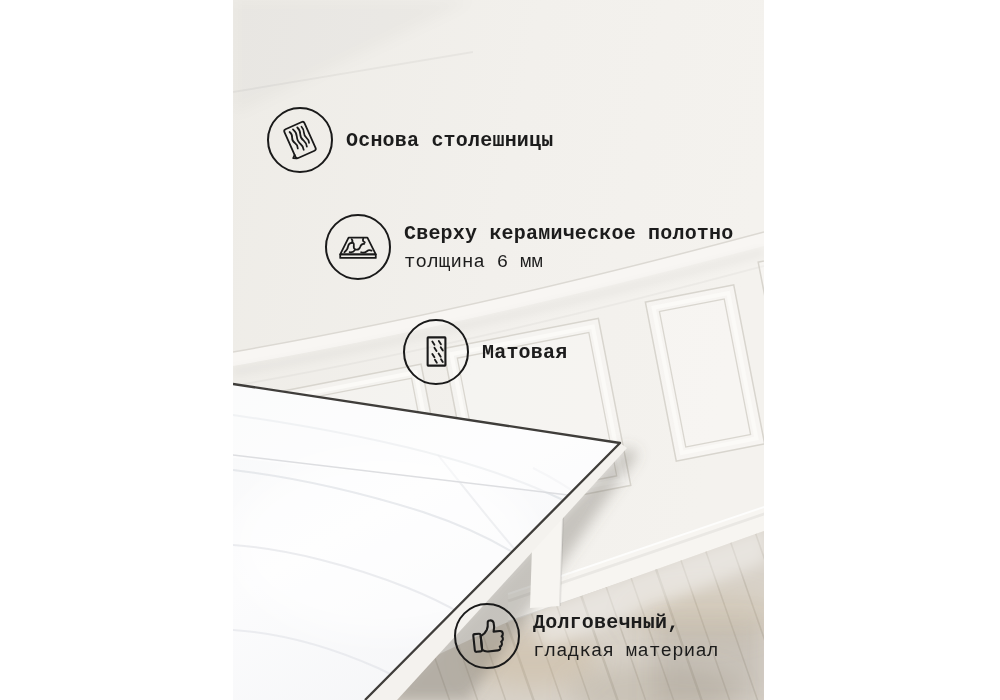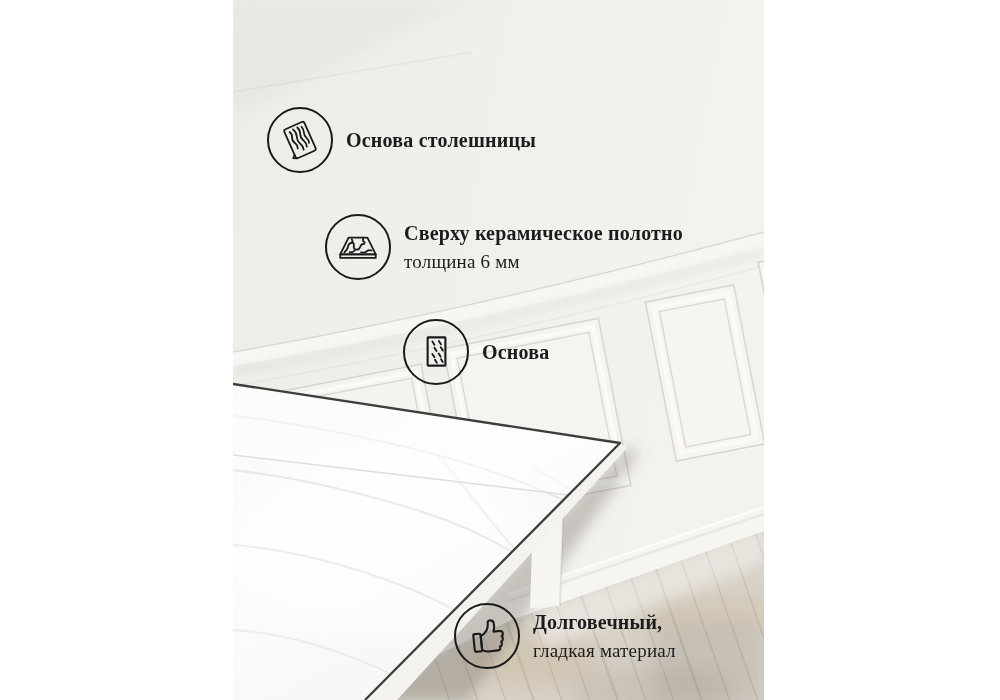--- a/index.html
+++ b/index.html
@@ -1,18 +1,18 @@
 <!DOCTYPE html>
 <html><head>
 <meta charset="utf-8">
 <style>
   html,body{margin:0;padding:0;background:#ffffff;}
   .stage{
     position:relative;width:980px;height:700px;background:#ffffff;
-    overflow:hidden;font-family:Liberation Serif, serif;
+    overflow:hidden;font-family:Liberation Mono, monospace;
   }
   .photo{position:absolute;left:233px;top:0;width:531px;height:700px;overflow:hidden;}
   .photo svg{display:block;}
   .callout{
     position:absolute;display:flex;align-items:center;gap:13px;white-space:nowrap;
   }
   .badge{
     width:66px;height:66px;border:2.5px solid #1a1a1a;border-radius:50%;
     box-sizing:border-box;display:flex;align-items:center;justify-content:center;
     flex:0 0 auto;background:transparent;
@@ -198,21 +198,21 @@
           <path d="M20.5,18 l2,3"></path>
             <path d="M26.5,17.5 l2,3"></path>
           <path d="M18.5,24 l2,3"></path>
             <path d="M24.5,23.5 l2,3"></path>
           <path d="M21,29.5 l1.8,2.7"></path>
             <path d="M26.8,29 l1.7,2.6"></path>
         </g>
       </svg>
     </div>
     <div class="ctext">
-      <div class="title">Основа</div>
+      <div class="title">Матовая</div>
     </div>
   </div>
 
   <div class="callout" style="left:454px;top:600px;height:72px">
     <div class="badge">
       <svg width="46" height="46" viewBox="0 0 44 44" fill="none" stroke="#1a1a1a" stroke-width="2" stroke-linecap="round" stroke-linejoin="round">
         <g transform="rotate(-6 22 22)">
           <rect x="9" y="19" width="7" height="17" rx="1.5"></rect>
           <path d="M16,21.5 Q20.5,19.5 22.5,16 Q24,13 24,9.5 Q24,7.5 26.3,7.5 Q29,7.5 29.6,10 Q30.3,13.5 28.7,18.5 L34.5,18.5 Q37.3,18.5 37.3,21.2 Q37.3,23 35.9,23.8 Q37.2,24.6 36.8,26.6 Q36.4,28.4 34.9,28.9 Q35.8,29.9 35.3,31.5 Q34.8,33.2 33.1,33.4 Q33.8,34.3 33.3,35.5 Q32.7,36.8 31,36.8 L21.5,36.8 Q18.5,36.8 16,34.8 Z"></path>
         </g>

